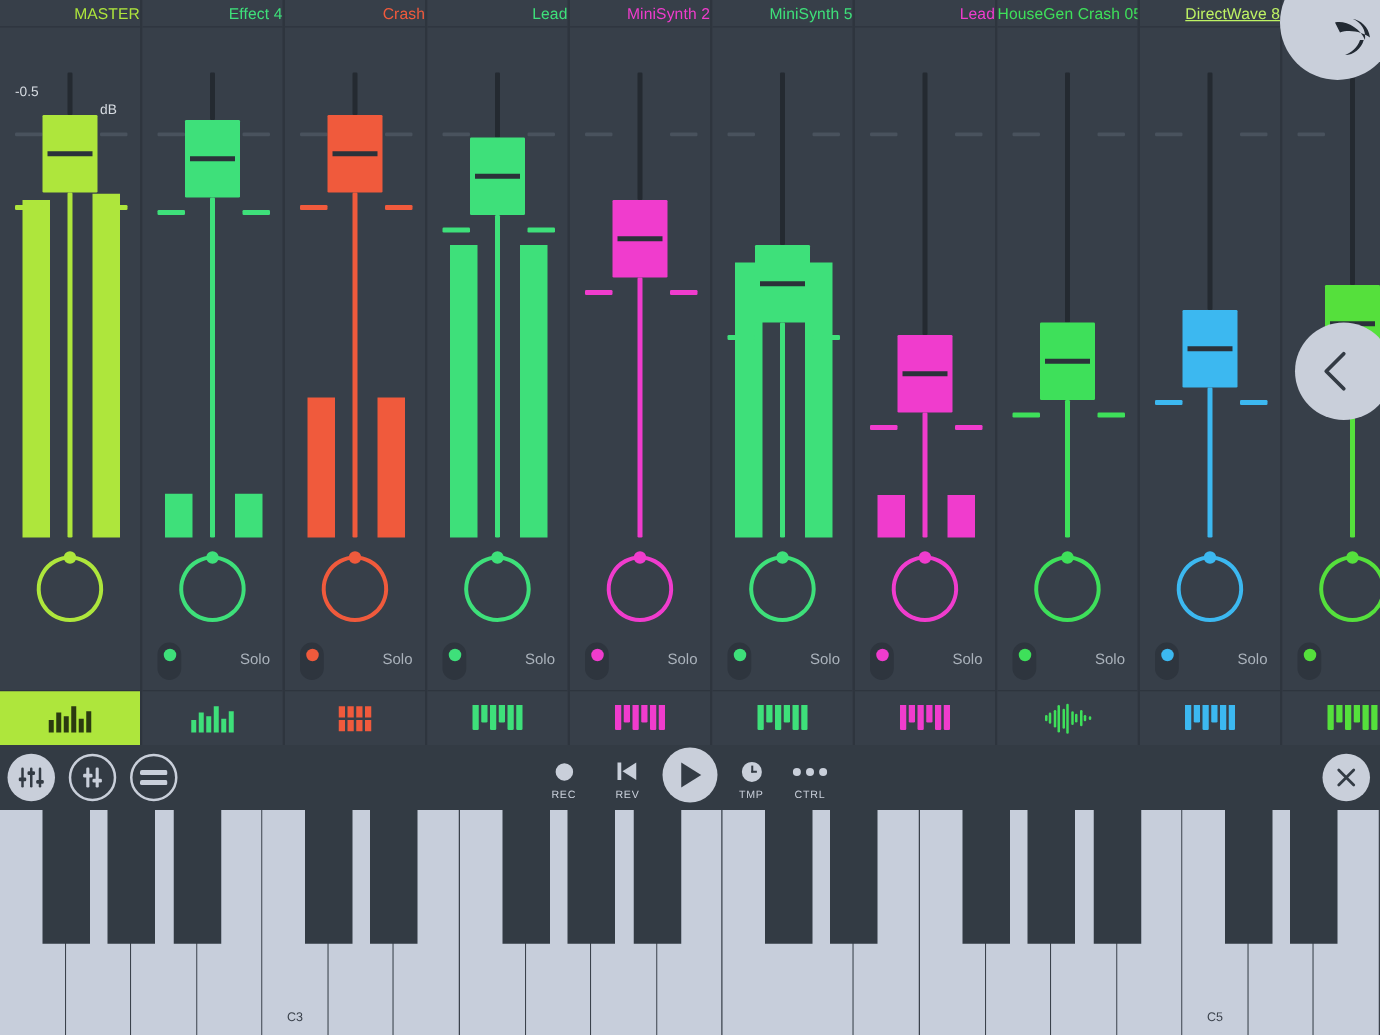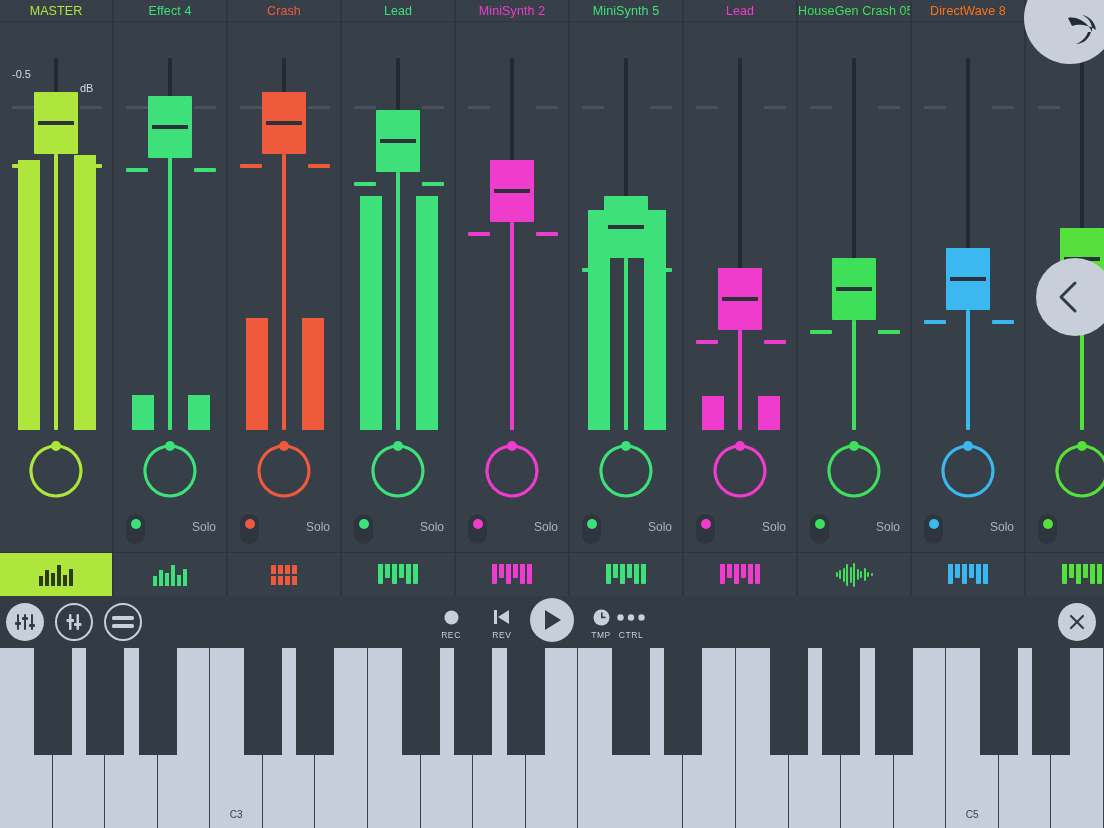--- a/index.html
+++ b/index.html
@@ -24,21 +24,21 @@
     height: 596px;
     flex: 0 0 114px;
     border-right: 2px solid #2e353e;
     background: #373f49;
   }
   .chan.master { border-right: 2px solid #2e353e; }
 
   .chan-name {
     position: absolute; top: 0; left: 0; right: 0;
     height: 22px; line-height: 22px;
-    text-align: center;
+    text-align: right;
     font-size: 12.5px;
     letter-spacing: 0.1px;
     white-space: nowrap;
     overflow: hidden;
   }
   .chan-hdr-rule {
     position: absolute; top: 21px; left: 0; right: 0;
     height: 1px; background: #2e353e;
   }
   
@@ -503,21 +503,21 @@
             <i style="height: 24px; background: rgb(62, 224, 90);"></i>
             <i style="height: 11px; background: rgb(62, 224, 90);"></i>
             <i style="height: 7px; background: rgb(62, 224, 90);"></i>
             <i style="height: 13px; background: rgb(62, 224, 90);"></i>
             <i style="height: 5px; background: rgb(62, 224, 90);"></i>
             <i style="height: 3px; background: rgb(62, 224, 90);"></i>
           </span>
         </div>
       </div>
       <div class="chan">
-        <div class="chan-name" style="color: #f97316;">DirectWave 8</div>
+        <div class="chan-name" style="color: #bef264; text-decoration: underline;">DirectWave 8</div>
         <div class="chan-hdr-rule"></div>
         <div class="track" style="top: 58px; height: 190px;"></div>
         <div class="tail" style="top: 310px; height: 120px; background: rgb(60, 184, 240);"></div>
         <div class="tick" style="left: 12px; top: 320px; background: rgb(60, 184, 240);"></div>
         <div class="tick" style="left: 80px; top: 320px; background: rgb(60, 184, 240);"></div>
         <div class="tick dim" style="left: 12px; top: 106px; height: 3px;"></div>
         <div class="tick dim" style="left: 80px; top: 106px; height: 3px;"></div>
         <div class="handle" style="top: 248px; background: rgb(60, 184, 240);">
           <div class="notch"></div>
         </div>
@@ -643,21 +643,21 @@
       <div class="glyph">
         <svg width="17" height="17" viewBox="0 0 17 17">
           <circle cx="8.5" cy="8.5" r="8" fill="#c9cfda"></circle>
           <rect x="8" y="3.5" width="1.6" height="5.5" fill="#333b44"></rect>
           <rect x="8" y="7.6" width="4.5" height="1.6" fill="#333b44"></rect>
         </svg>
       </div>
       <div class="cap">TMP</div>
     </div>
 
-    <div class="tbtn" style="left:610px; top:10px; width:42px;">
+    <div class="tbtn" style="left:627px; top:10px; width:42px;">
       <div class="glyph">
         <svg width="28" height="7" viewBox="0 0 28 7">
           <circle cx="3.5" cy="3.5" r="3.2" fill="#c9cfda"></circle>
           <circle cx="14" cy="3.5" r="3.2" fill="#c9cfda"></circle>
           <circle cx="24.5" cy="3.5" r="3.2" fill="#c9cfda"></circle>
         </svg>
       </div>
       <div class="cap">CTRL</div>
     </div>
   </div>

